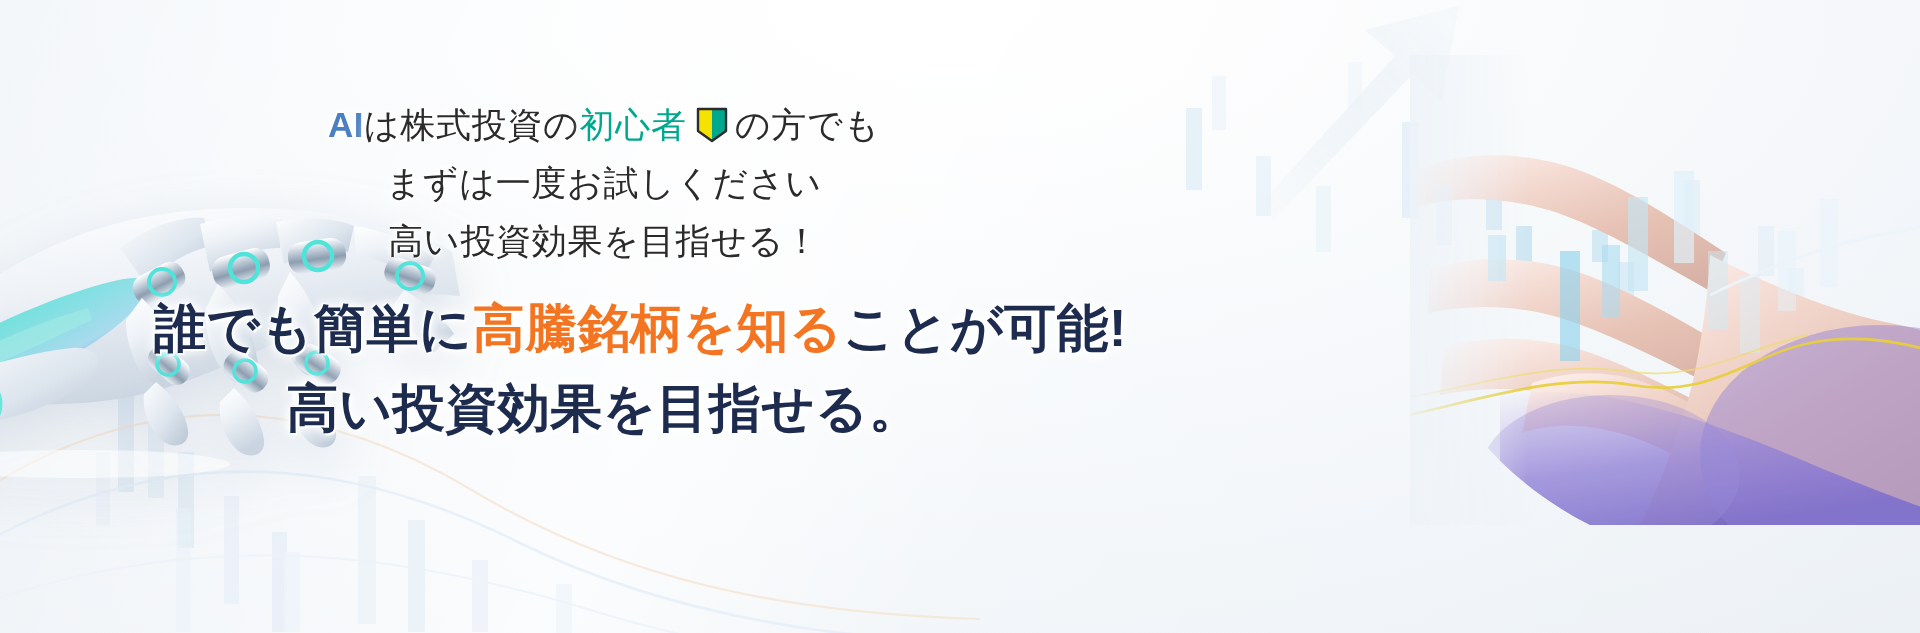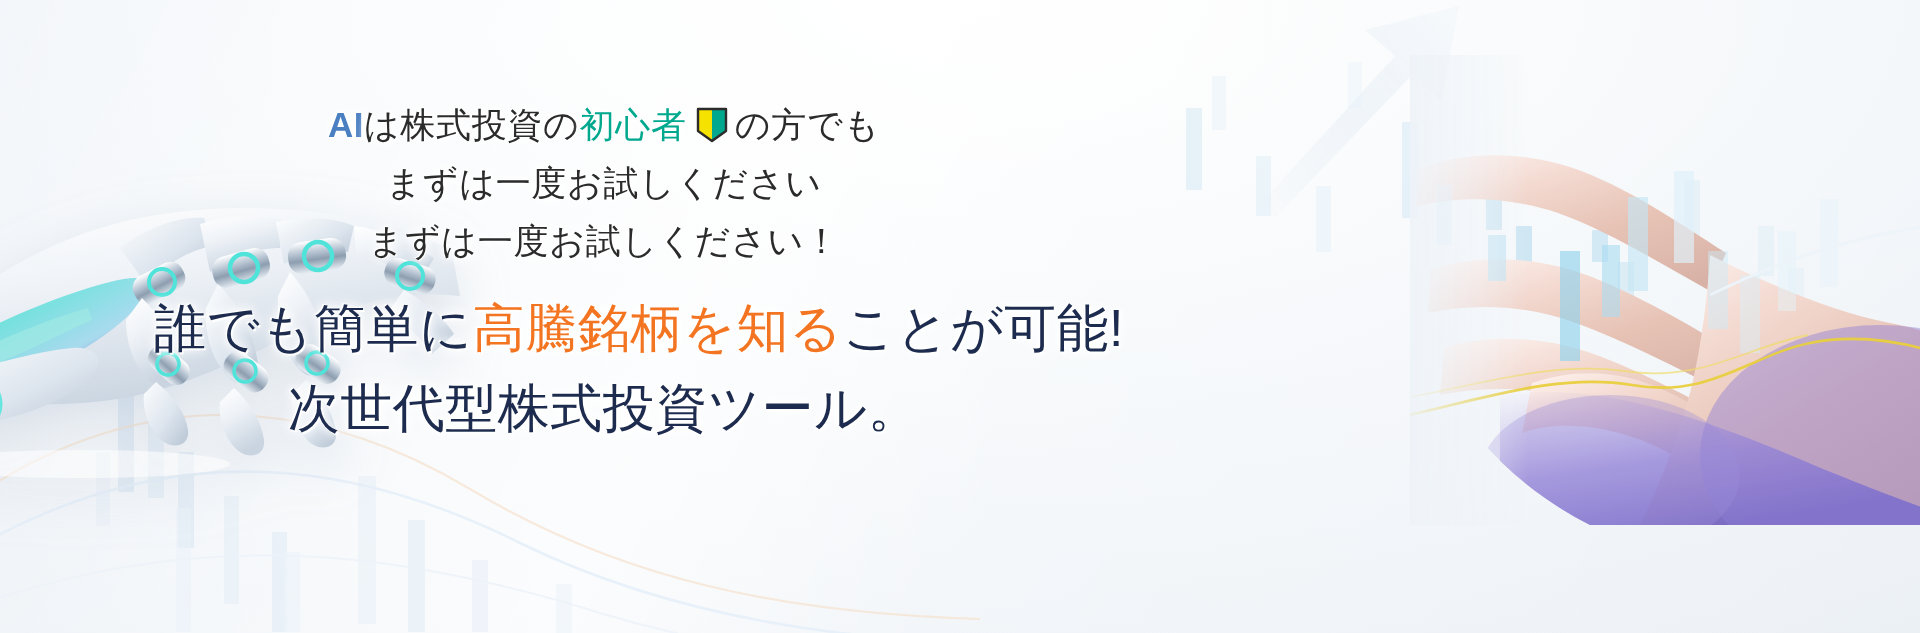--- a/index.html
+++ b/index.html
@@ -58,21 +58,21 @@
     text-shadow:
       0 0 9px #fff, 0 0 9px #fff, 0 0 14px #fff,
       1px 1px 0 rgba(255,255,255,.95), -1px -1px 0 rgba(255,255,255,.95);
   }
   .t-ai{color:#4a7fc1;font-weight:700;letter-spacing:.01em;}
   .t-beginner{color:#00a88e;}
   .badge-emoji{
     display:inline-block;vertical-align:-6px;width:34px;height:36px;margin:0 6px 0 8px;
   }
   .line-main{
-    font-size:52px;line-height:80px;font-weight:400;letter-spacing:.01em;
+    font-size:52px;line-height:80px;font-weight:700;letter-spacing:.01em;
     color:#1d2c4e;white-space:nowrap;
     text-shadow:
       0 0 10px #fff, 0 0 10px #fff, 0 0 18px #fff,
       1.5px 1.5px 0 rgba(255,255,255,.95), -1.5px -1.5px 0 rgba(255,255,255,.95);
   }
   .t-hot{color:#f47521;}
   .gap-1{height:18px;}
 </style>
 </head>
 <body>
@@ -291,26 +291,26 @@
 
       <div class="line-sub">
         <span class="t-ai">AI</span><span>は株式投資の</span><span class="t-beginner">初心者</span><svg class="badge-emoji" viewBox="0 0 34 36">
           <path d="M17 2 L31 2 L31 24 L17 34 Z" fill="#00a88e"></path>
           <path d="M17 2 L3 2 L3 24 L17 34 Z" fill="#f5e200"></path>
           <path d="M17 2 L31 2 L31 24 L17 34 L3 24 L3 2 Z" fill="none" stroke="#2b2b2b" stroke-width="2.4" stroke-linejoin="round"></path>
         </svg><span>の方でも</span>
       </div>
 
       <div class="line-sub">まずは一度お試しください</div>
-      <div class="line-sub">まずは一度お試しください！</div>
+      <div class="line-sub">高い投資効果を目指せる！</div>
 
       <div class="gap-1"></div>
 
       <div class="line-main">
         <span>誰でも簡単に</span><span class="t-hot">高騰銘柄を知る</span><span>ことが可能!</span>
       </div>
 
-      <div class="line-main">次世代型株式投資ツール。</div>
+      <div class="line-main">高い投資効果を目指せる。</div>
 
     </div>
   </div>
 
 </div>
 
 </body></html>

